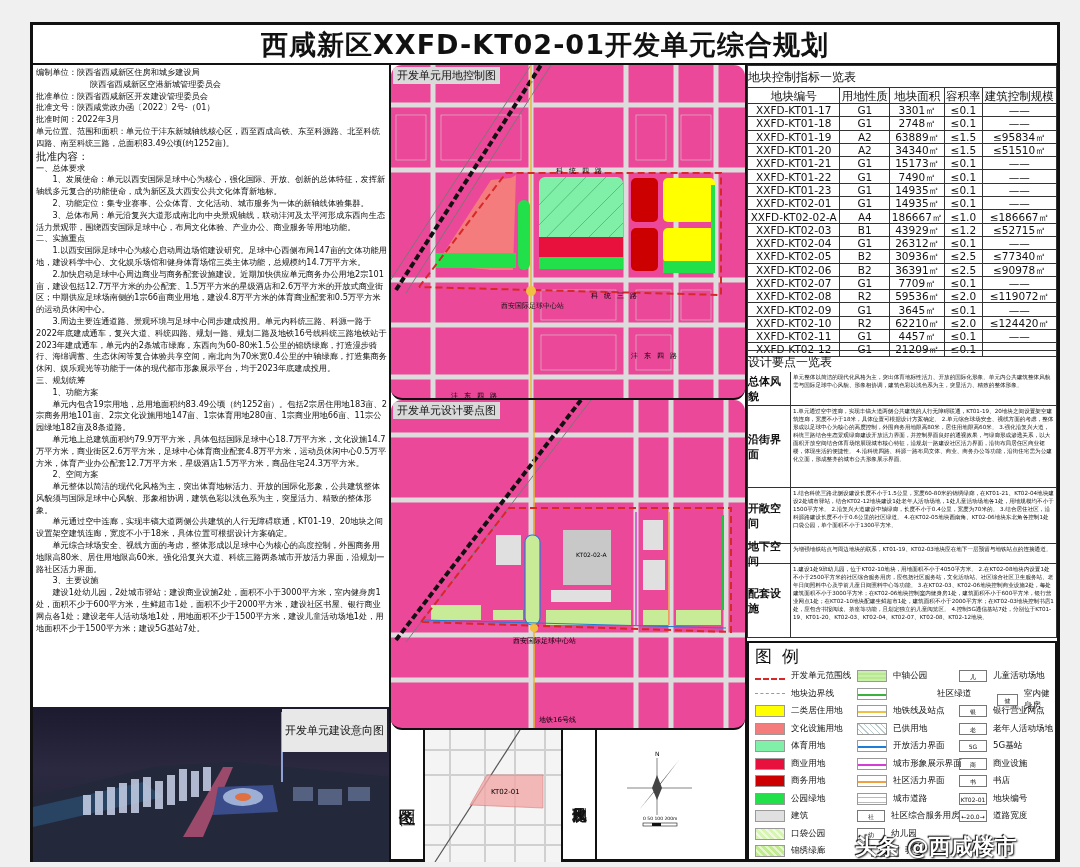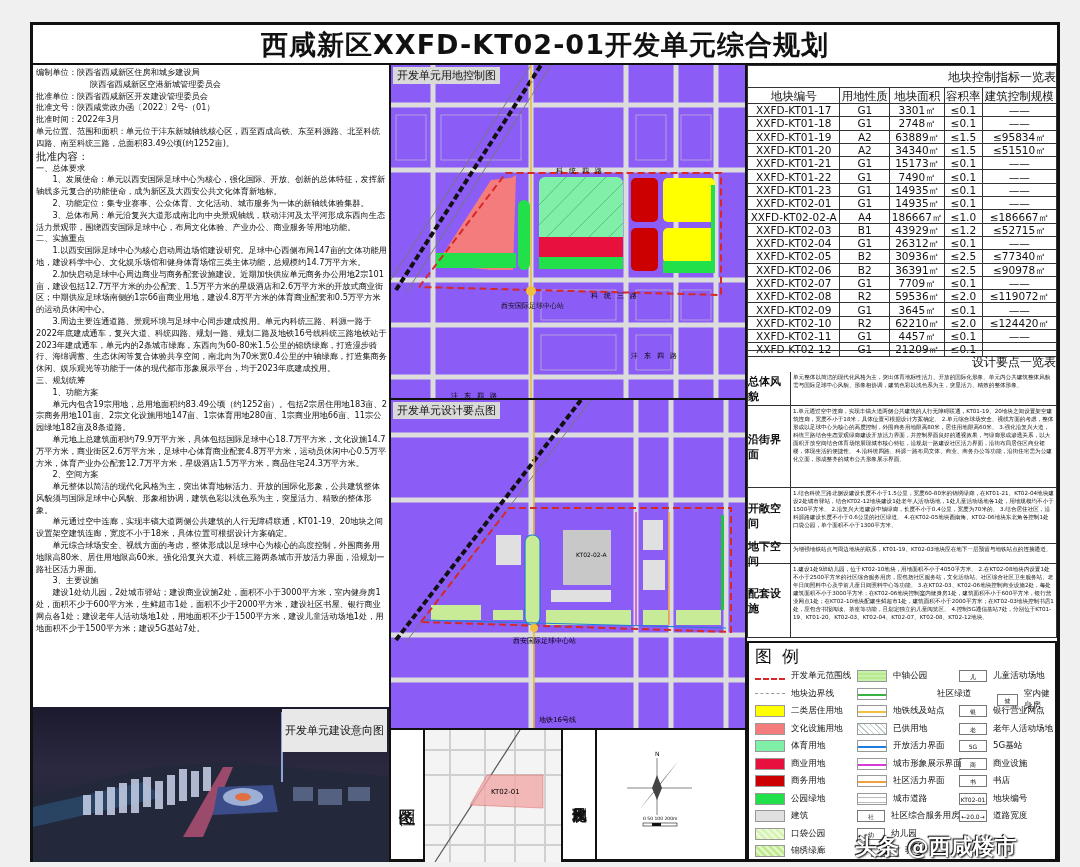--- a/index.html
+++ b/index.html
@@ -8,33 +8,33 @@
   .title{position:absolute;left:0;top:0;width:1024px;height:40px;border-bottom:2px solid #111;text-align:center;font-size:27px;font-weight:bold;line-height:40px;letter-spacing:1px;}
   .left{position:absolute;left:0;top:40px;width:358px;height:797px;border-right:2px solid #111;}
   .textblock{position:absolute;left:3px;top:2px;width:352px;font-size:8.2px;line-height:11.8px;}
   .textblock p{margin:0;}
   .ind{text-indent:2em;}
   .sub{padding-left:94px;}
   .h2{font-size:10.5px;line-height:13px;}
   .render{position:absolute;left:0;top:642px;width:356px;height:155px;background:linear-gradient(180deg,#1c1a2e 0%,#2a2940 40%,#1f2233 100%);overflow:hidden;}
   .render .lbl{position:absolute;right:2px;top:2px;background:#e8e8e8;color:#111;font-size:11px;padding:14px 3px;}
   .mid{position:absolute;left:358px;top:40px;width:356px;height:797px;border-right:2px solid #111;}
-  .map{position:absolute;left:0;width:354px;background:#8b5cf6;overflow:hidden;border-bottom:2px solid #111;}
+  .map{position:absolute;left:0;width:354px;background:#ec4899;overflow:hidden;border-bottom:2px solid #111;border-radius:11px;}
   .map .lbl{position:absolute;left:2px;top:2px;background:#d9d9d9;font-size:11px;padding:1px 4px;z-index:5;}
   .map1{top:0;height:335px;}
   .map2{top:335px;height:330px;}
   .bottom-mid{position:absolute;left:0;top:665px;width:354px;height:132px;}
   .cellv{position:absolute;top:0;height:132px;border-right:2px solid #111;font-size:17px;line-height:19px;text-align:center;writing-mode:vertical-rl;display:flex;align-items:center;justify-content:center;}
   .right{position:absolute;left:714px;top:40px;width:310px;height:797px;}
   table.ctrl{border-collapse:collapse;width:310px;font-size:10.5px;}
   table.ctrl td,table.ctrl th{border:1px solid #333;text-align:center;height:13.3px;line-height:12px;font-weight:normal;white-space:nowrap;}
   table.ctrl th{font-size:11.5px;height:16px;}
-  .caption{text-align:right;font-size:12px;border:1px solid #333;border-bottom:none;height:22px;line-height:22px;}
+  .caption{text-align:left;font-size:12px;border:1px solid #333;border-bottom:none;height:22px;line-height:22px;}
   .design{position:absolute;left:0;top:285px;width:310px;}
-  .design .caption{font-size:12px;padding-left:36px;}
+  .design .caption{font-size:12px;}
   .drow{display:flex;border:1px solid #333;border-top:none;}
   .drow .k{width:43px;font-size:11px;font-weight:bold;display:flex;align-items:center;justify-content:center;border-right:1px solid #333;}
   .drow .v{flex:1;font-size:5.6px;line-height:8px;padding:1px 2px;}
   .legend{position:absolute;left:0;top:576px;width:310px;height:221px;border:2px solid #111;}
   .legend .lt{font-size:17px;position:absolute;left:6px;top:2px;letter-spacing:10px;}
   .lg{position:absolute;font-size:8.6px;display:flex;align-items:center;}
   .sw{width:30px;height:12px;border:1px solid #999;margin-right:6px;display:inline-block;position:relative;}
   .box{width:28px;height:12px;border:1px solid #777;margin-right:6px;font-size:6px;text-align:center;line-height:11px;}
   .wm{position:absolute;left:855px;top:832px;font-size:22px;color:#fff;text-shadow:1px 1px 2px #000,-1px -1px 1px #000;font-weight:bold;}
 </style>

